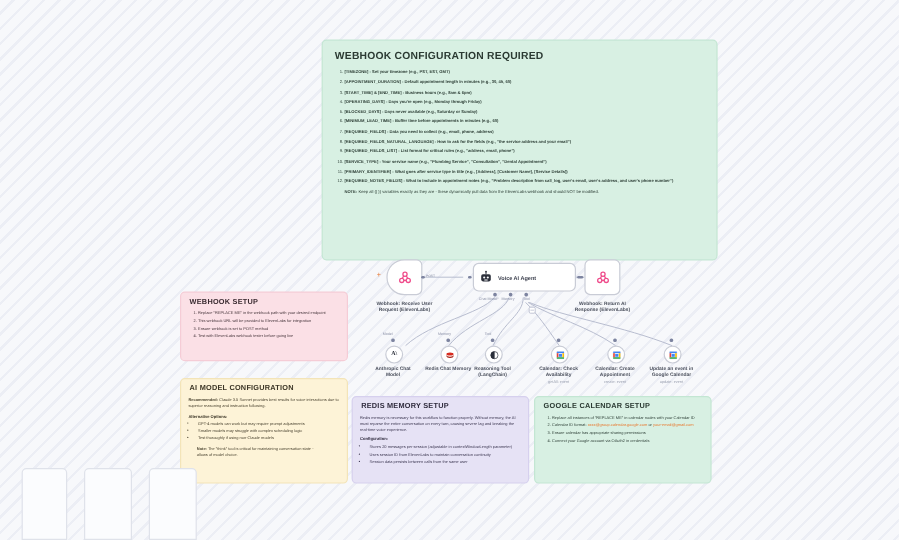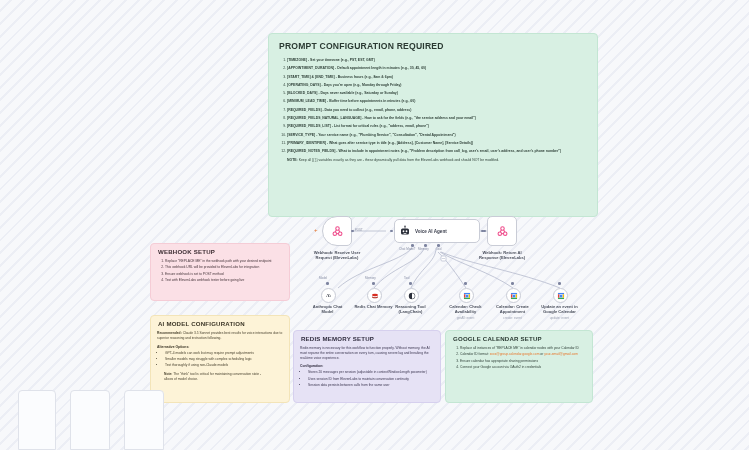--- a/index.html
+++ b/index.html
@@ -115,21 +115,21 @@
       <path d="M436 248 C 436 262, 420 268, 411 288"></path>
       <path d="M438 252 C 448 262, 455 272, 466 288"></path>
       <path d="M440 252 C 460 264, 490 272, 513 288"></path>
       <path d="M441 252 C 470 264, 520 272, 560 288"></path>
     </g>
     <rect x="441" y="256" width="5" height="5" fill="#fff" stroke="#b5bacd" stroke-width="0.7" rx="1"></rect>
     <line x1="442" y1="258.5" x2="445" y2="258.5" stroke="#b5bacd" stroke-width="0.6"></line>
   </svg>
 
   <div class="note" id="note-prompt">
-    <div class="note-title">PROMPT CONFIGURATION REQUIRED</div>
+    <div class="note-title">WEBHOOK CONFIGURATION REQUIRED</div>
     <ol>
       <li><b>[TIMEZONE] - Set your timezone (e.g., PST, EST, GMT)</b></li>
       <li><b>[APPOINTMENT_DURATION] - Default appointment length in minutes (e.g., 30, 45, 60)</b></li>
       <li><b>[START_TIME] &amp; [END_TIME] - Business hours (e.g., 8am &amp; 6pm)</b></li>
       <li><b>[OPERATING_DAYS] - Days you're open (e.g., Monday through Friday)</b></li>
       <li><b>[BLOCKED_DAYS] - Days never available (e.g., Saturday or Sunday)</b></li>
       <li><b>[MINIMUM_LEAD_TIME] - Buffer time before appointments in minutes (e.g., 60)</b></li>
       <li><b>[REQUIRED_FIELDS] - Data you need to collect (e.g., email, phone, address)</b></li>
       <li><b>[REQUIRED_FIELDS_NATURAL_LANGUAGE] - How to ask for the fields (e.g., "the service address and your email")</b></li>
       <li><b>[REQUIRED_FIELDS_LIST] - List format for critical rules (e.g., "address, email, phone")</b></li>

